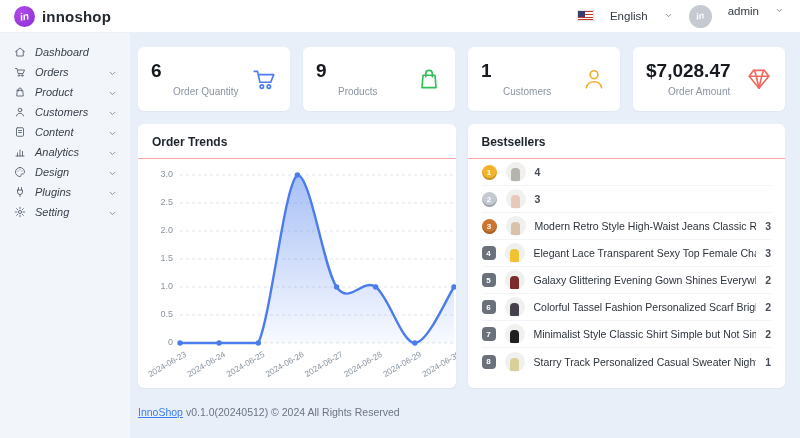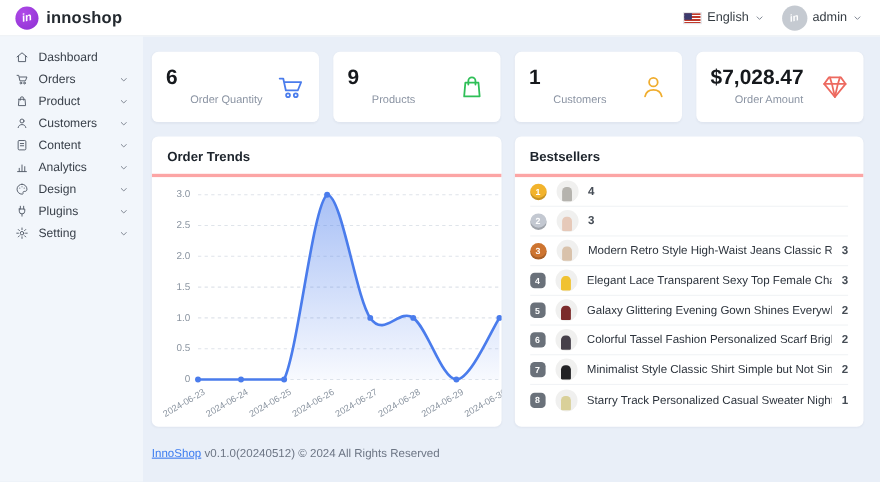--- a/index.html
+++ b/index.html
@@ -9,57 +9,57 @@
   
   .topbar { height:33px; background:#fff; border-bottom:1px solid #edf0f4;
             display:flex; align-items:center; justify-content:space-between; padding:0 16px 0 14px; }
   .brand { display:flex; align-items:center; gap:7px; cursor:pointer; }
   .logo-mark { width:21px; height:21px; border-radius:50%;
                background:radial-gradient(circle at 35% 30%, #b04ae8, #8c2fd2);
                display:flex; align-items:center; justify-content:center; }
   .logo-mark span { color:#fff; font-size:10px; font-weight:700; font-style:italic; transform:rotate(-12deg); }
   .brand-name { font-size:15px; font-weight:700; color:#23292f; letter-spacing:.2px; }
   .top-right { display:flex; align-items:center; gap:16px; }
-  .lang-sel, .user-menu { display:flex; align-items:center; gap:5px; font-size:11.5px; color:#343b42; cursor:pointer; }
+  .lang-sel, .user-menu { display:flex; align-items:flex-start; gap:16px; font-size:11.5px; color:#343b42; cursor:pointer; }
   .flag { width:17px; height:11px; border:1px solid #e2e4e8; position:relative; flex:none;
           background:repeating-linear-gradient(#c0392b 0 1.3px, #fff 1.3px 2.8px); }
   .flag::after { content:""; position:absolute; top:0; left:0; width:7px; height:6px; background:#3c3b6e; }
   .chev { width:9px; height:9px; flex:none; }
   .chev svg, .nav-chev svg { width:100%; height:100%; fill:none; stroke:#7d8591; stroke-width:2.4; stroke-linecap:round; stroke-linejoin:round; }
   .avatar { width:23px; height:23px; border-radius:50%; background:#c5cad1; color:#fff;
             display:flex; align-items:center; justify-content:center; }
   .avatar span { font-size:9px; font-weight:700; font-style:italic; transform:rotate(-12deg); }
 
   
   .shell { display:flex; height:405px; }
   .sidebar { width:130px; flex:none; background:#f2f6fb; padding-top:9px; }
   .nav-item { height:20px; display:flex; align-items:center; padding:0 13px 0 14px; gap:9px;
               font-size:11px; color:#39404a; cursor:pointer; }
   .nav-ic { width:12px; height:12px; flex:none; color:#59616e; }
   .nav-ic svg { width:100%; height:100%; fill:none; stroke:currentColor; stroke-width:1.8; stroke-linecap:round; stroke-linejoin:round; }
-  .nav-label { flex:1; white-space:nowrap; }
+  .nav-label { flex:1; white-space:nowrap;font-style:italic; }
   .nav-chev { width:9px; height:9px; flex:none; }
 
   .main { flex:1; padding:14px 15px 0 8px; display:flex; flex-direction:column; }
 
   
   .stats { display:grid; grid-template-columns:repeat(4,1fr); gap:13px; }
   .stat-card { background:#fff; border-radius:6px; height:64px; padding:9px 13px;
                display:flex; align-items:center; justify-content:space-between;
                box-shadow:0 1px 2px rgba(20,30,50,.04); }
   .stat-text { display:flex; flex-direction:column; gap:6px; }
   .stat-value { font-size:19px; font-weight:700; color:#16191d; line-height:1; }
   .stat-label { font-size:10px; color:#8b94a3; white-space:nowrap;margin-left:22px; }
   .stat-icon { width:26px; height:26px; flex:none; }
   .stat-icon svg { width:100%; height:100%; fill:none; stroke:currentColor; stroke-width:1.5; stroke-linecap:round; stroke-linejoin:round; }
 
   
   .panels { display:grid; grid-template-columns:1fr 1fr; gap:12px; margin-top:13px; }
   .card { background:#fff; border-radius:6px; height:264px; box-shadow:0 1px 2px rgba(20,30,50,.04); overflow:hidden; }
-  .card-header { padding:11px 14px 9px; font-size:12px; font-weight:700; color:#1d242c; border-bottom:3px solid #fca5a5; }
+  .card-header { padding:11px 14px 9px; font-size:12px; font-weight:700; color:#1d242c; border-bottom:1px solid #fca5a5; }
   .chart-host { padding:2px 8px 0 8px; }
   .chart-host svg { overflow:visible; display:block; }
 
   
   .best-list { padding:0 14px; }
   .best-row { height:27px; display:flex; align-items:center; gap:9px; border-bottom:1px solid #f1f3f6; cursor:pointer; }
   .best-row:last-child { border-bottom:none; }
   .rank { width:15px; height:15px; flex:none; display:flex; align-items:center; justify-content:center;
           font-size:8px; font-weight:700; color:#fff; }
   .rank.medal { border-radius:50%; width:15px; height:15px; box-shadow:inset 0 -2px 0 rgba(0,0,0,.18); }

